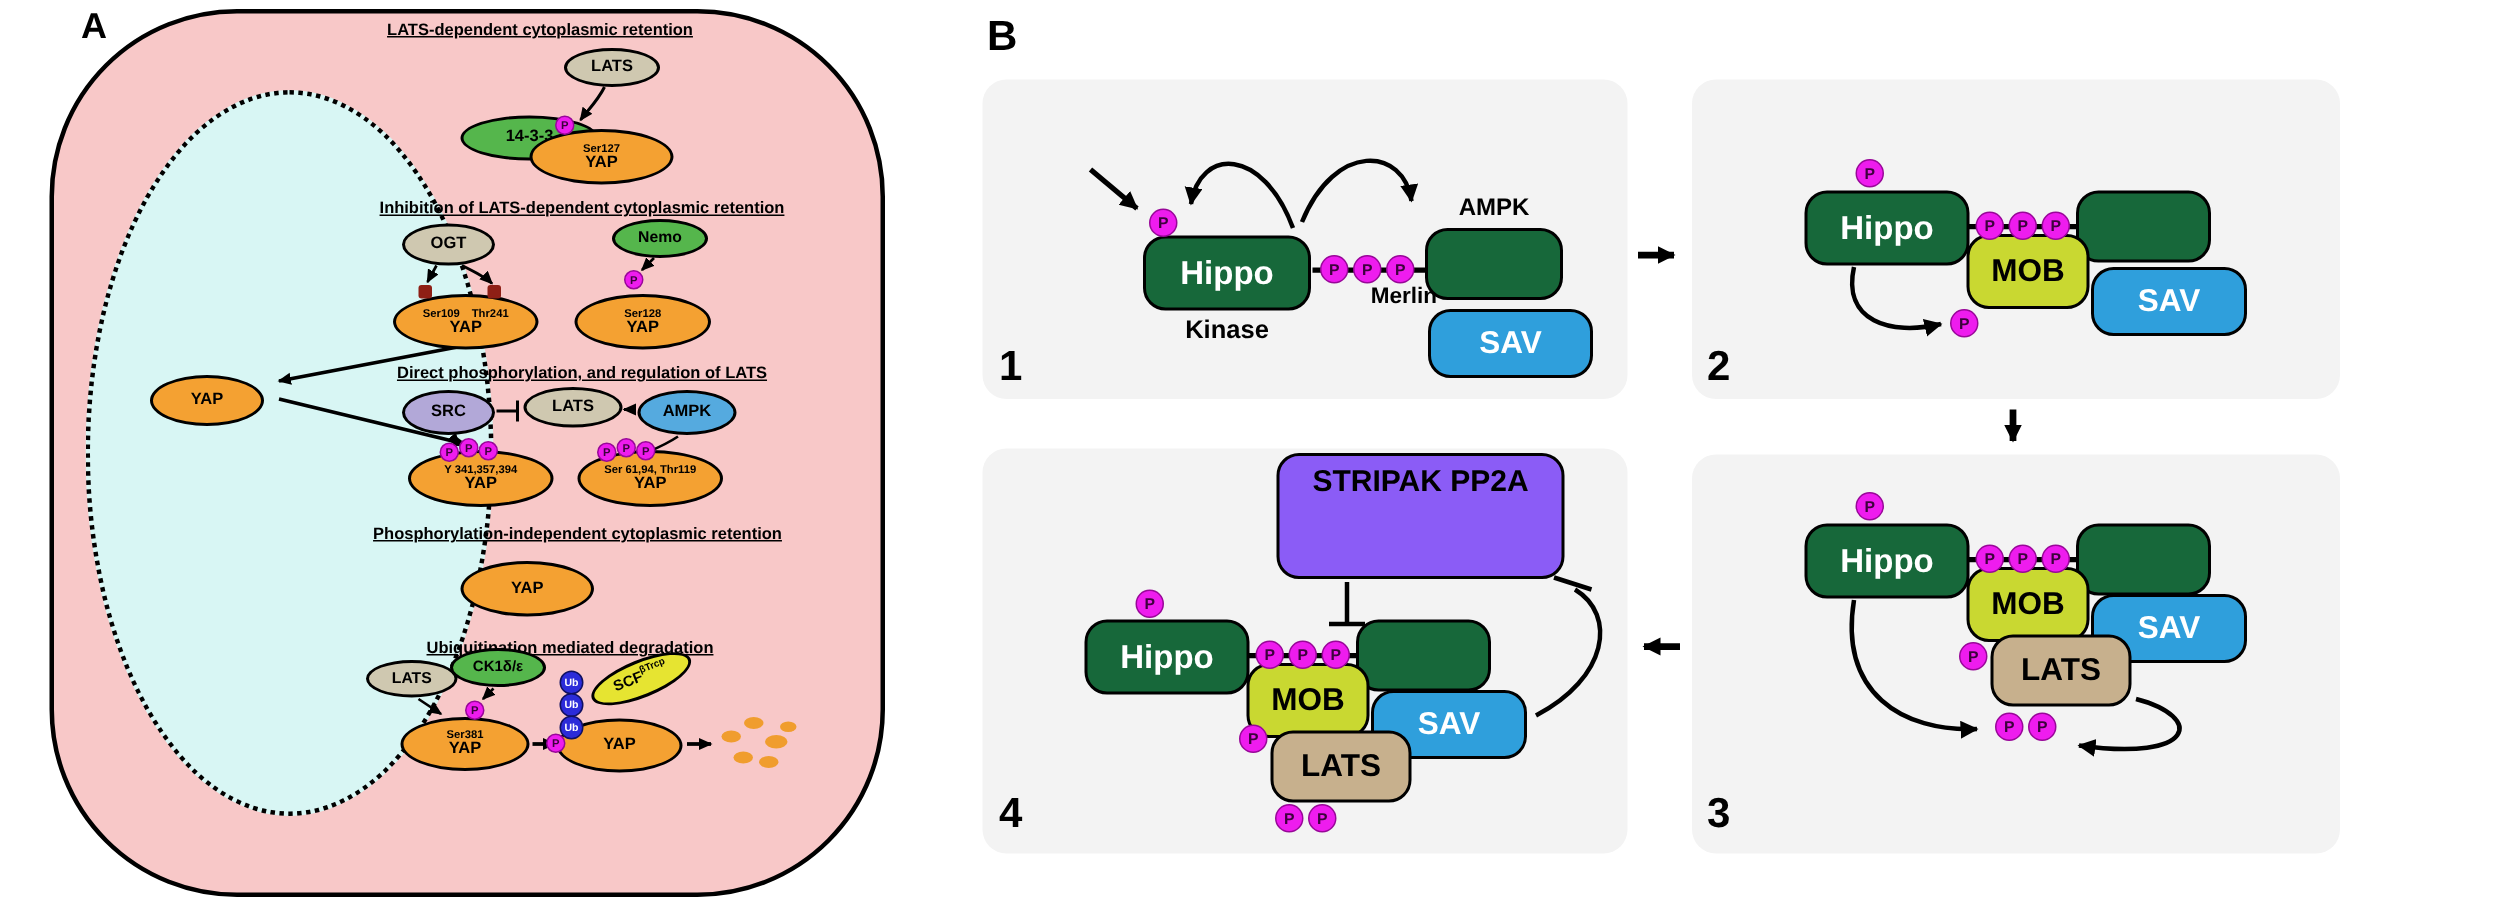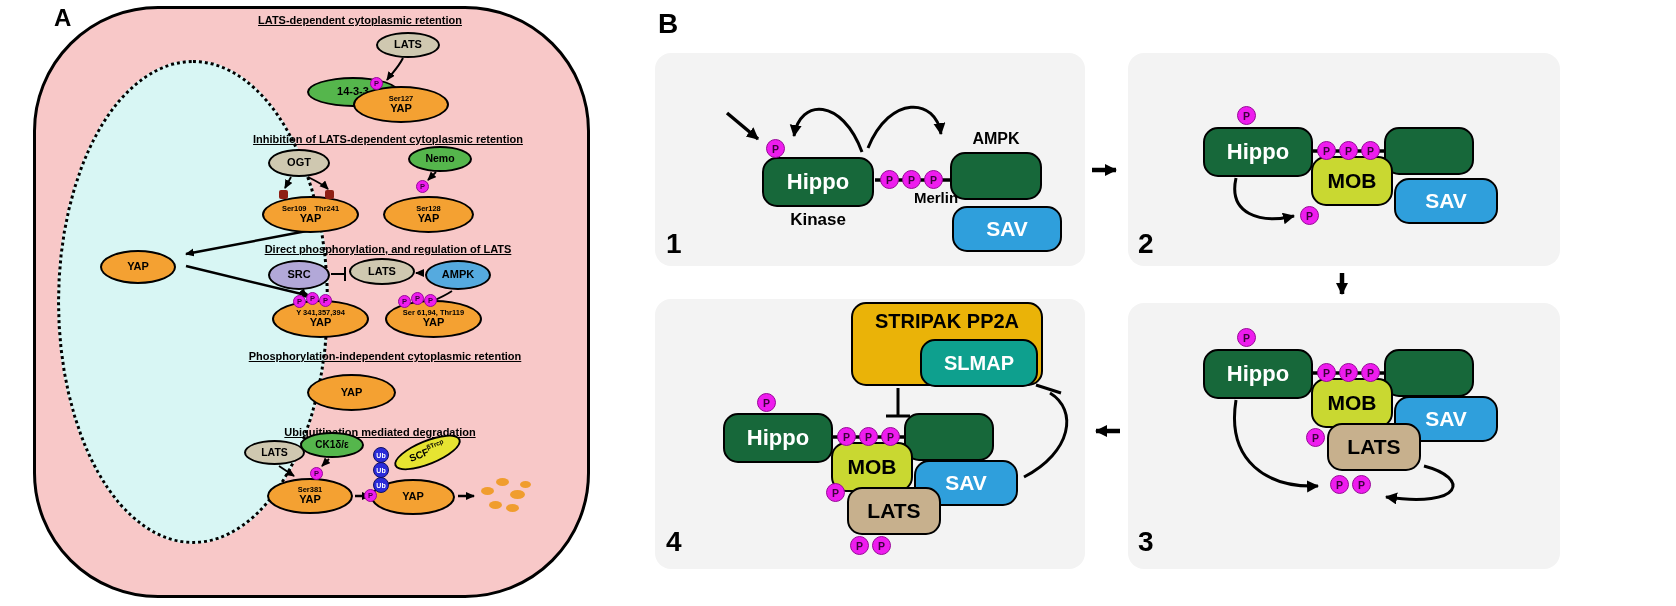--- a/index.html
+++ b/index.html
@@ -15,21 +15,21 @@
 .p{position:absolute;background:#ee1cee;border:1px solid #980798;border-radius:50%;display:flex;align-items:center;justify-content:center;font-weight:bold;color:#3c023c;z-index:12}
 .pA{width:13px;height:13px;font-size:7.5px}
 .pB{width:19px;height:19px;font-size:10.5px}
 .ub{position:absolute;width:16px;height:16px;background:#2b2bd9;border:1px solid #101060;border-radius:50%;display:flex;align-items:center;justify-content:center;color:#fff;font-size:7px;font-weight:bold;z-index:12}
 .sq{position:absolute;width:9px;height:9px;background:#8e1f15;border-radius:2px;z-index:12}
 .step{position:absolute;background:#f3f3f3;border-radius:16px;z-index:1}
 .num{position:absolute;font-size:28px;font-weight:bold;z-index:10}
 .lbl{position:absolute;font-weight:bold;text-align:center;z-index:10}
 .dot{position:absolute;background:#f09d2e;border-radius:50%;z-index:10}
 .orange{background:#f4a132}.green{background:#55b64c}.tan{background:#cfc8b0}.purple{background:#b2a8d8}.blueE{background:#55aadf}.grayc{background:#9b9b9b}.yellow{background:#e6e431}
-.dgreen{background:#17683a;color:#fff}.mob{background:#c9d831}.sav{background:#2f9fdc;color:#fff}.ltan{background:#c7b08d}.stripak{background:#eab308}.slmap{background:#0ea08e;color:#fff}
+.dgreen{background:#17683a;color:#fff}.mob{background:#c9d831}.sav{background:#2f9fdc;color:#fff}.ltan{background:#c7b08d}.stripak{background:#8b5cf6}.slmap{background:#0ea08e;color:#fff}
 .site{font-size:7.5px;line-height:1.1}
 .yaptxt{font-size:11px}
 </style>
 </head>
 <body>
 
 <div id="stage">
 
   <div class="cell" style="left:33px;top:6px;width:557px;height:592px"></div>
   <div class="nucleus" style="left:57px;top:60px;width:272px;height:484px"></div>
@@ -242,23 +242,20 @@
     <span>LATS</span>
   </div>
   <div class="p pB" style="left:1306px;top:428px">P</div>
   <div class="p pB" style="left:1330px;top:475px">P</div>
   <div class="p pB" style="left:1352px;top:475px">P</div>
   <div class="num" style="left:1138px;top:526px">3</div>
 
   <div class="rr stripak" style="left:851px;top:302px;width:192px;height:84px;font-size:20px;align-items:flex-start;padding-top:6px">
     <span style="width:100%">STRIPAK PP2A</span>
   </div>
-  <div class="rr slmap" style="left:920px;top:339px;width:118px;height:48px;font-size:20px">
-    <span>SLMAP</span>
-  </div>
   <div class="p pB" style="left:757px;top:393px">P</div>
   <div class="rr dgreen" style="left:723px;top:413px;width:110px;height:50px;font-size:22px">
     <span>Hippo</span>
   </div>
   <div class="p pB" style="left:837px;top:427px">P</div>
   <div class="p pB" style="left:859px;top:427px">P</div>
   <div class="p pB" style="left:881px;top:427px">P</div>
   <div class="rr dgreen" style="left:904px;top:413px;width:90px;height:48px"></div>
   <div class="rr mob" style="left:831px;top:442px;width:82px;height:50px;font-size:21px">
     <span>MOB</span>

